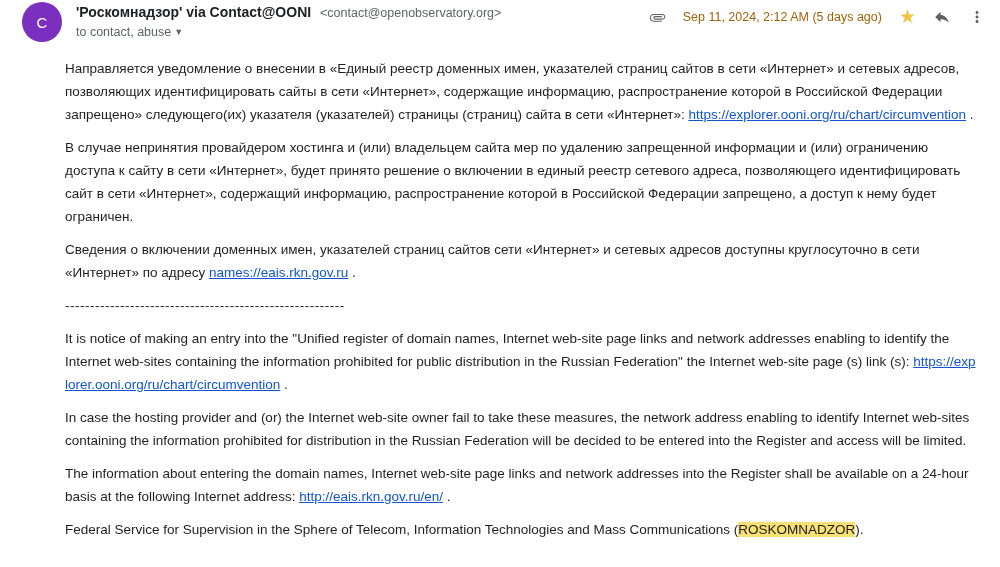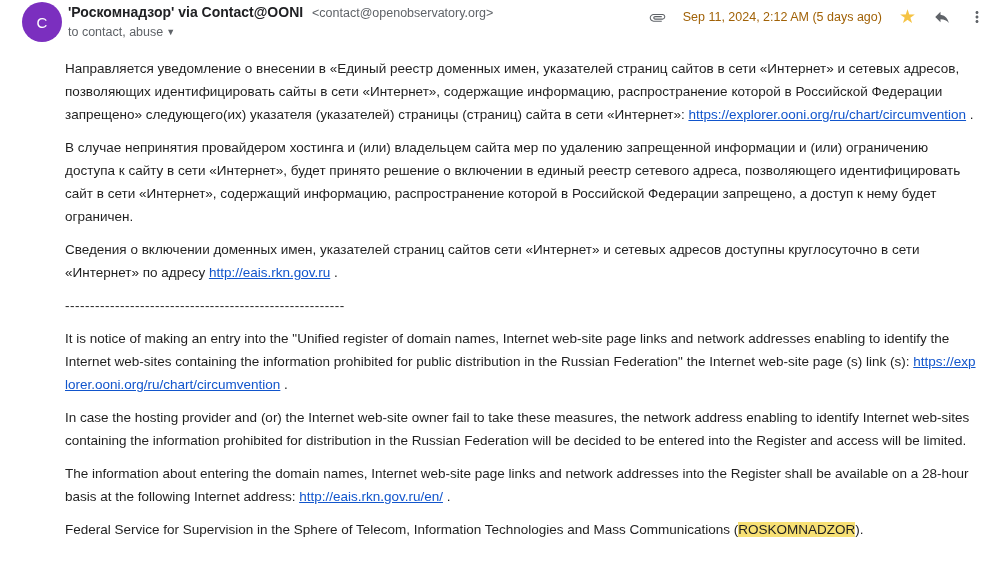--- a/index.html
+++ b/index.html
@@ -5,21 +5,21 @@
   * { margin:0; padding:0; box-sizing:border-box; }
   html,body { background:#fff; }
   body { font-family:"Liberation Sans","DejaVu Sans",sans-serif; }
   .page { width:1000px; height:567px; overflow:hidden; background:#fff; position:relative; }
 
   
   .email-header { display:flex; align-items:flex-start; padding:2px 14px 4px 22px; }
   .avatar { width:40px; height:40px; border-radius:50%; background:#7b2fbf; color:#fff;
             display:flex; align-items:center; justify-content:center;
             font-size:15px; font-weight:500; flex:0 0 40px; margin-top:0; cursor:pointer; }
-  .sender-block { flex:1 1 auto; padding-left:6px; padding-top:1px; min-width:0; }
+  .sender-block { flex:1 1 auto; padding-left:14px; padding-top:1px; min-width:0; }
   .sender-line { font-size:14px; color:#202124; line-height:18px; white-space:nowrap; overflow:hidden; }
   .sender-name { font-weight:bold; }
   .sender-email { font-weight:normal; font-size:12.5px; color:#5f6368; margin-left:5px; }
   .recipients-row { font-size:12.5px; color:#5f6368; line-height:16px; margin-top:2px; cursor:pointer; display:inline-flex; align-items:center; gap:3px; }
   .chevron { font-size:9px; color:#5f6368; }
 
   .header-meta { display:flex; align-items:center; gap:17px; padding-top:5px; flex:0 0 auto; color:#5f6368; }
   .date-text { font-size:12.5px; color:#a16207; white-space:nowrap; }
   .icon-btn { background:none; border:none; cursor:pointer; display:flex; align-items:center; justify-content:center; padding:0; }
   .star-glyph { font-size:19px; color:#f5c344; line-height:20px; }
@@ -81,38 +81,38 @@
 
     <p>
       <span>Направляется уведомление о внесении в «Единый реестр доменных имен, указателей страниц сайтов в сети «Интернет» и сетевых адресов, позволяющих идентифицировать сайты в сети «Интернет», содержащие информацию, распространение которой в Российской Федерации запрещено» следующего(их) указателя (указателей) страницы (страниц) сайта в сети «Интернет»: </span><a class="body-link">https://explorer.ooni.org/ru/chart/circumvention</a><span> .</span>
     </p>
 
     <p>
       <span>В случае непринятия провайдером хостинга и (или) владельцем сайта мер по удалению запрещенной информации и (или) ограничению доступа к сайту в сети «Интернет», будет принято решение о включении в единый реестр сетевого адреса, позволяющего идентифицировать сайт в сети «Интернет», содержащий информацию, распространение которой в Российской Федерации запрещено, а доступ к нему будет ограничен.</span>
     </p>
 
     <p>
-      <span>Сведения о включении доменных имен, указателей страниц сайтов сети «Интернет» и сетевых адресов доступны круглосуточно в сети «Интернет» по адресу </span><a class="body-link">http://eais.rkn.gov.ru</a><span> .</span>
+      <span>Сведения о включении доменных имен, указателей страниц сайтов сети «Интернет» и сетевых адресов доступны круглосуточно в сети «Интернет» по адресу </span><a class="body-link">names://eais.rkn.gov.ru</a><span> .</span>
     </p>
 
 
     <p>
       <span class="separator-line">--------------------------------------------------------</span>
     </p>
 
     <p>
       <span>It is notice of making an entry into the "Unified register of domain names, Internet web-site page links and network addresses enabling to identify the Internet web-sites containing the information prohibited for public distribution in the Russian Federation" the Internet web-site page (s) link (s): </span><a class="body-link break-url">https://explorer.ooni.org/ru/chart/circumvention</a><span> .</span>
     </p>
 
     <p>
       <span>In case the hosting provider and (or) the Internet web-site owner fail to take these measures, the network address enabling to identify Internet web-sites containing the information prohibited for distribution in the Russian Federation will be decided to be entered into the Register and access will be limited.</span>
     </p>
 
     <p>
-      <span>The information about entering the domain names, Internet web-site page links and network addresses into the Register shall be available on a 28-hour basis at the following Internet address: </span><a class="body-link">http://eais.rkn.gov.ru/en/</a><span> .</span>
+      <span>The information about entering the domain names, Internet web-site page links and network addresses into the Register shall be available on a 24-hour basis at the following Internet address: </span><a class="body-link">http://eais.rkn.gov.ru/en/</a><span> .</span>
     </p>
 
     <p>
       <span>Federal Service for Supervision in the Sphere of Telecom, Information Technologies and Mass Communications (</span><span class="hl">ROSKOMNADZOR</span><span>).</span>
     </p>
 
   </div>
 </div>
 
 </body></html>

